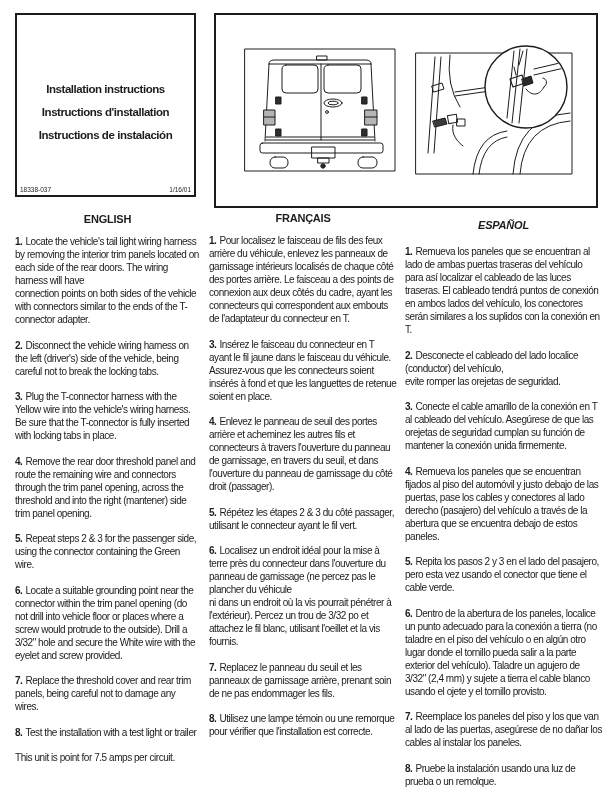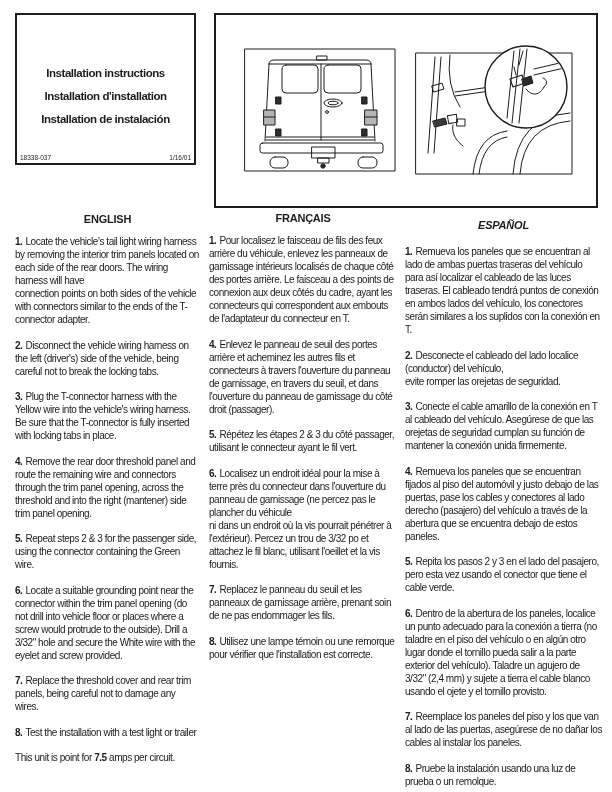--- a/index.html
+++ b/index.html
@@ -3,21 +3,21 @@
 <meta charset="utf-8">
 <style>
   html,body { margin:0; padding:0; }
   body {
     width:612px; height:792px; position:relative;
     background:#ffffff; color:#1c1c1c;
     font-family:"Liberation Sans", sans-serif;
     overflow:hidden;
   }
   .title-box {
-    position:absolute; left:15px; top:13px; width:181px; height:152px;
+    position:absolute; left:15px; top:13px; width:181px; height:184px;
     box-sizing:border-box; border:2px solid #1c1c1c;
     display:flex; flex-direction:column; justify-content:center; align-items:center;
     gap:11px; padding-top:14px;
   }
   .title-line {
     font-weight:bold; font-size:11.5px; letter-spacing:-0.45px; white-space:nowrap;
   }
   .title-box-footer {
     position:absolute; bottom:2px; left:3px; right:3px;
     display:flex; justify-content:space-between;
@@ -35,29 +35,29 @@
     font-weight:bold; font-size:11px; text-align:center;
     letter-spacing:-0.2px; margin:0 0 9px 0;
   }
   .col.col-es .col-heading { margin-bottom:13px;font-style:italic; }
   .col p { margin:0 0 12.5px 0; }
   .col p .step-num { font-weight:bold; margin-right:3px; }
   .col p .step-text { white-space:pre-line; }
   .col-en { left:15px;  top:213px; width:185px; }
   .col-fr { left:209px; top:212px; width:188px; }
   .col-es { left:405px; top:219px; width:197px; }
-  .rating b { font-weight:bold; }
+  .rating b { font-weight:normal; }
 </style>
 </head>
 <body>
 
 <div class="title-box">
   <div class="title-line">Installation instructions</div>
-  <div class="title-line">Installation d'installation</div>
-  <div class="title-line">Installation de instalación</div>
+  <div class="title-line">Instructions d'installation</div>
+  <div class="title-line">Instructions de instalación</div>
   <div class="title-box-footer">
     <span>18338-037</span>
     <span>1/16/01</span>
   </div>
 </div>
 
 <div class="figure-box">
   <svg width="380" height="191" viewBox="0 0 380 191" fill="none" stroke="#1c1c1c" stroke-width="1" stroke-linecap="round" stroke-linejoin="round">
 
     <g>
@@ -148,20 +148,21 @@
   <p><span class="step-num">5.</span><span class="step-text">Repeat steps 2 &amp; 3 for the passenger side, using the connector containing the Green wire.</span></p>
   <p><span class="step-num">6.</span><span class="step-text">Locate a suitable grounding point near the connector within the trim panel opening (do not drill into vehicle floor or places where a screw would protrude to the outside). Drill a 3/32" hole and secure the White wire with the eyelet and screw provided.</span></p>
   <p><span class="step-num">7.</span><span class="step-text">Replace the threshold cover and rear trim panels, being careful not to damage any wires.</span></p>
   <p><span class="step-num">8.</span><span class="step-text">Test the installation with a test light or trailer</span></p>
   <p class="rating"><span>This unit is point for </span><b>7.5</b><span> amps per circuit.</span></p>
 </div>
 
 <div class="col col-fr">
   <div class="col-heading">FRANÇAIS</div>
   <p><span class="step-num">1.</span><span class="step-text">Pour localisez le faisceau de fils des feux arrière du véhicule, enlevez les panneaux de garnissage intérieurs localisés de chaque côté des portes arrière. Le faisceau a des points de connexion aux deux côtés du cadre, ayant les connecteurs qui correspondent aux embouts de l'adaptateur du connecteur en T.</span></p>
+  <p><span class="step-num">3.</span><span class="step-text">Insérez le faisceau du connecteur en T ayant le fil jaune dans le faisceau du véhicule. Assurez-vous que les connecteurs soient insérés à fond et que les languettes de retenue soient en place.</span></p>
   <p><span class="step-num">4.</span><span class="step-text">Enlevez le panneau de seuil des portes arrière et acheminez les autres fils et connecteurs à travers l'ouverture du panneau de garnissage, en travers du seuil, et dans l'ouverture du panneau de garnissage du côté droit (passager).</span></p>
   <p><span class="step-num">5.</span><span class="step-text">Répétez les étapes 2 &amp; 3 du côté passager, utilisant le connecteur ayant le fil vert.</span></p>
   <p><span class="step-num">6.</span><span class="step-text">Localisez un endroit idéal pour la mise à terre près du connecteur dans l'ouverture du panneau de garnissage (ne percez pas le plancher du véhicule
 ni dans un endroit où la vis pourrait pénétrer à l'extérieur). Percez un trou de 3/32 po et attachez le fil blanc, utilisant l'oeillet et la vis fournis.</span></p>
   <p><span class="step-num">7.</span><span class="step-text">Replacez le panneau du seuil et les panneaux de garnissage arrière, prenant soin de ne pas endommager les fils.</span></p>
   <p><span class="step-num">8.</span><span class="step-text">Utilisez une lampe témoin ou une remorque pour vérifier que l'installation est correcte.</span></p>
 
 </div>
 
 <div class="col col-es">

